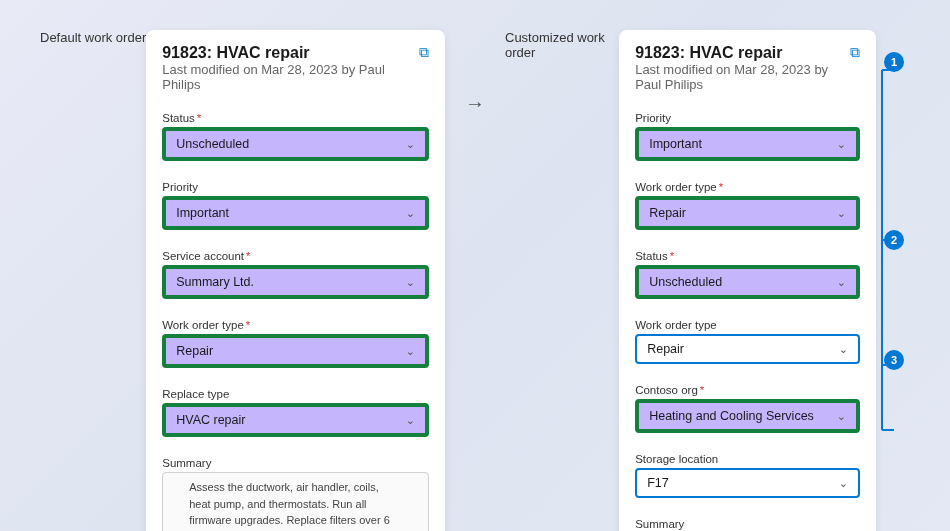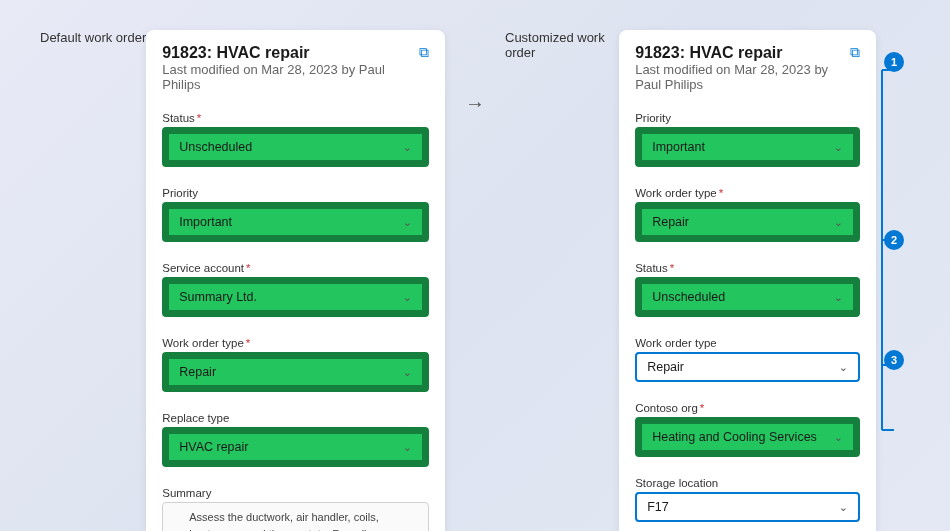--- a/index.html
+++ b/index.html
@@ -80,26 +80,26 @@
       align-items: center;
       gap: 2px;
     }
 
     .field-label .required {
       color: #d13438;
     }
 
     .field-select {
       width: 100%;
-      border: 7px solid #15803d;
+      border: 4px solid #15803d;
       border-radius: 4px;
       padding: 6px 10px;
       font-size: 12.5px;
       color: #1a1a1a;
-      background: #22c55e;
+      background: #c4b5fd;
       display: flex;
       justify-content: space-between;
       align-items: center;
       cursor: pointer;
       min-height: 30px;
     }
 
     .field-select .chevron {
       color: #555;
       font-size: 11px;

